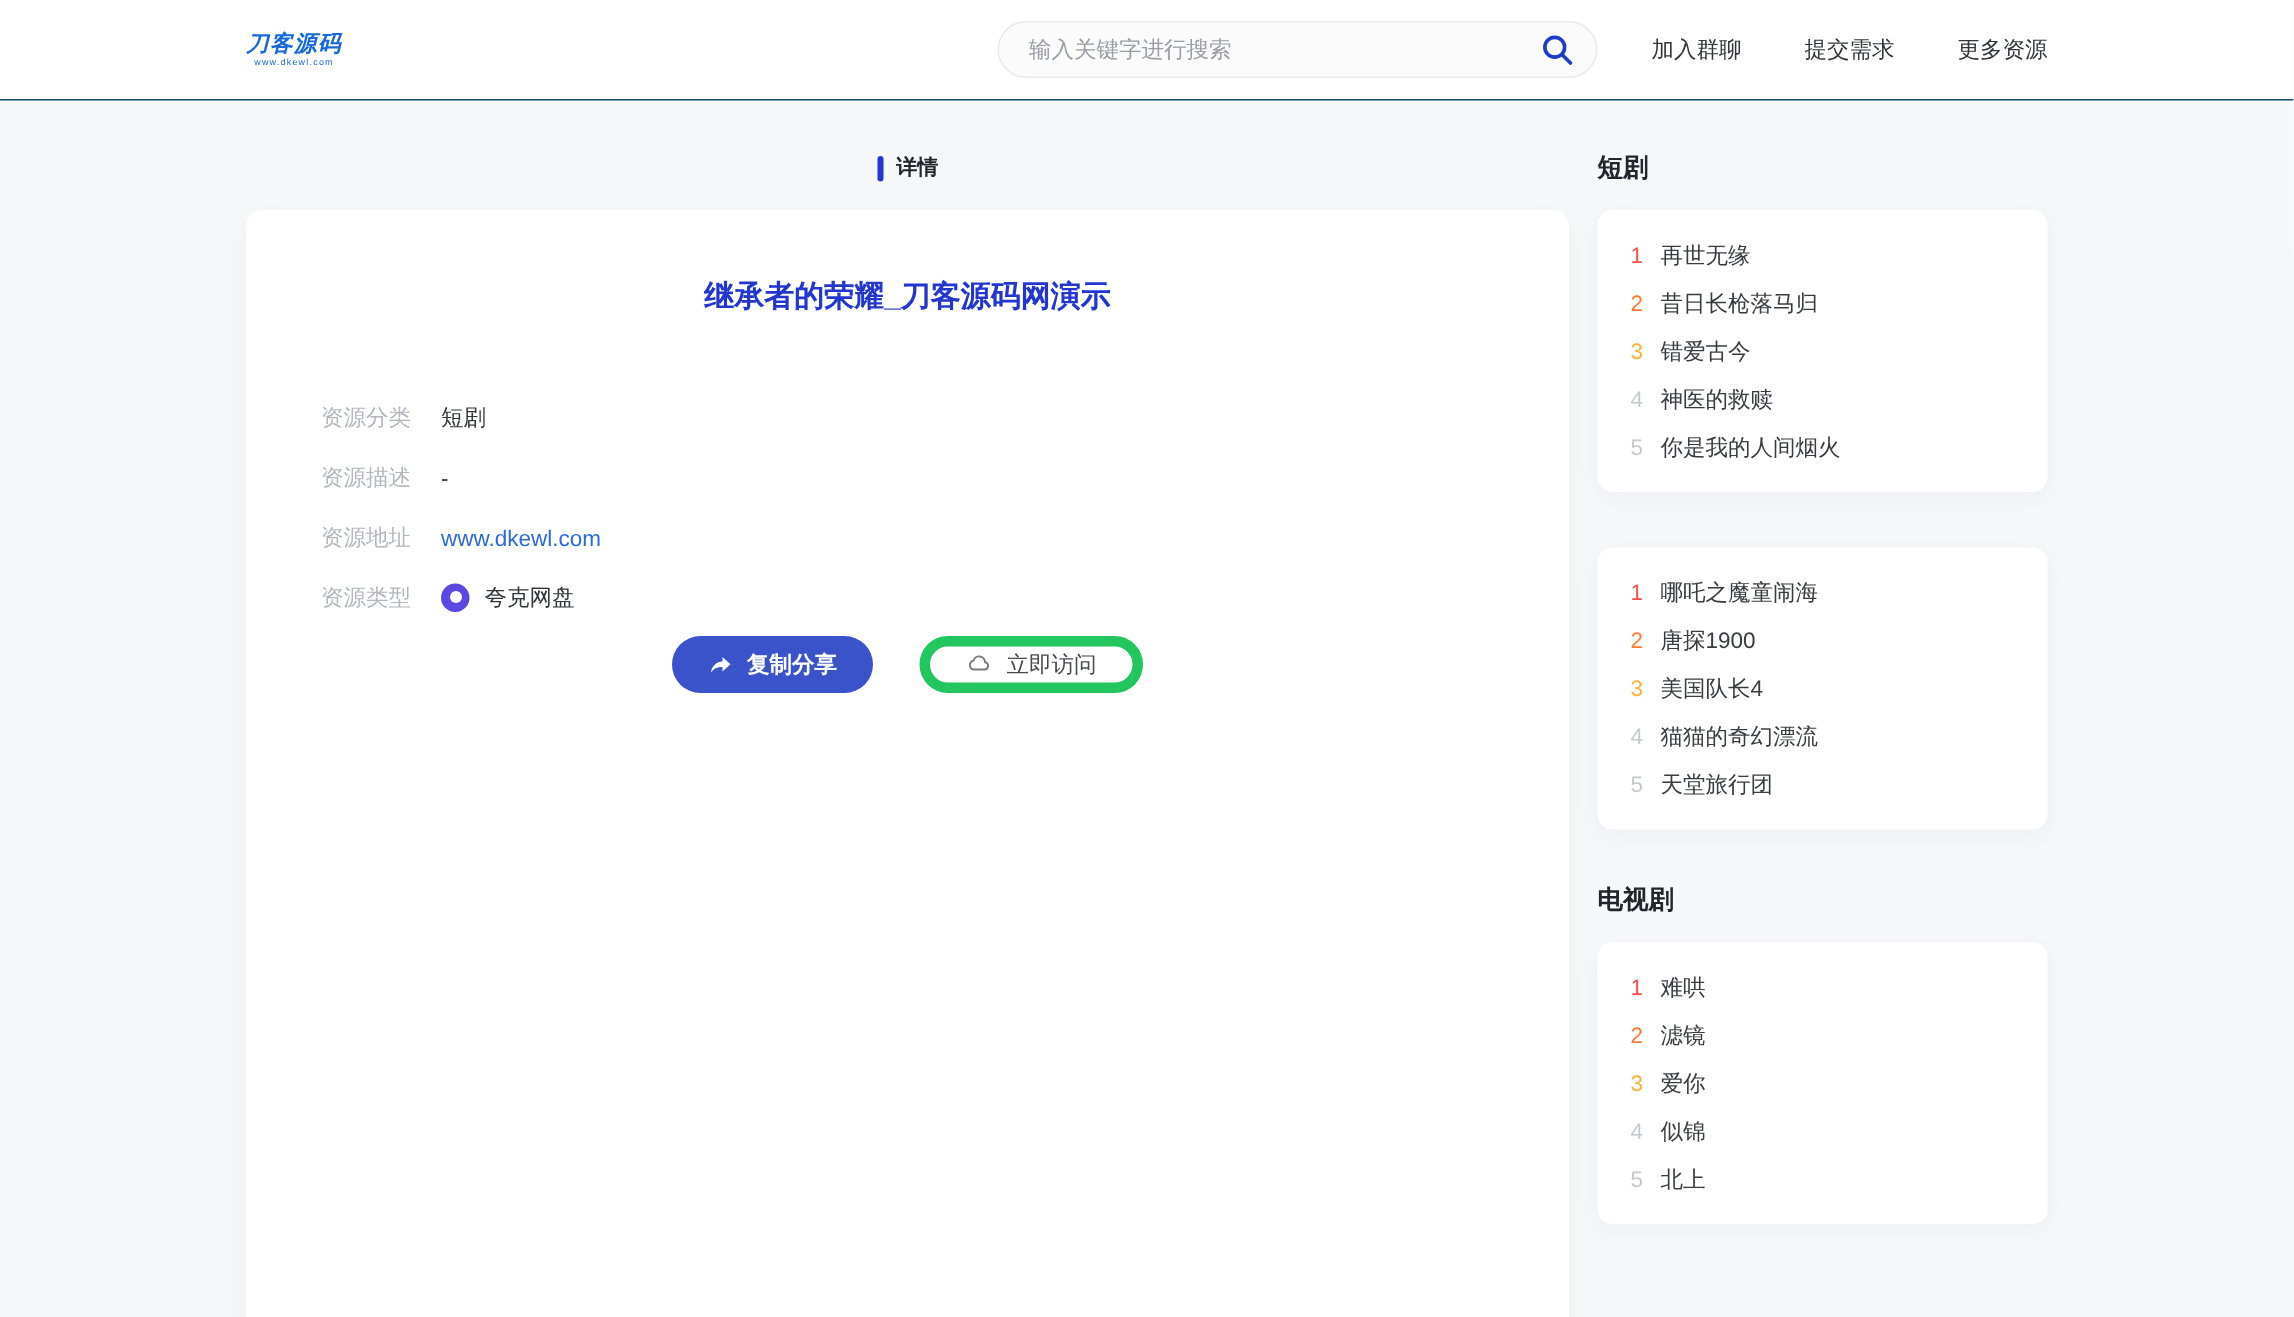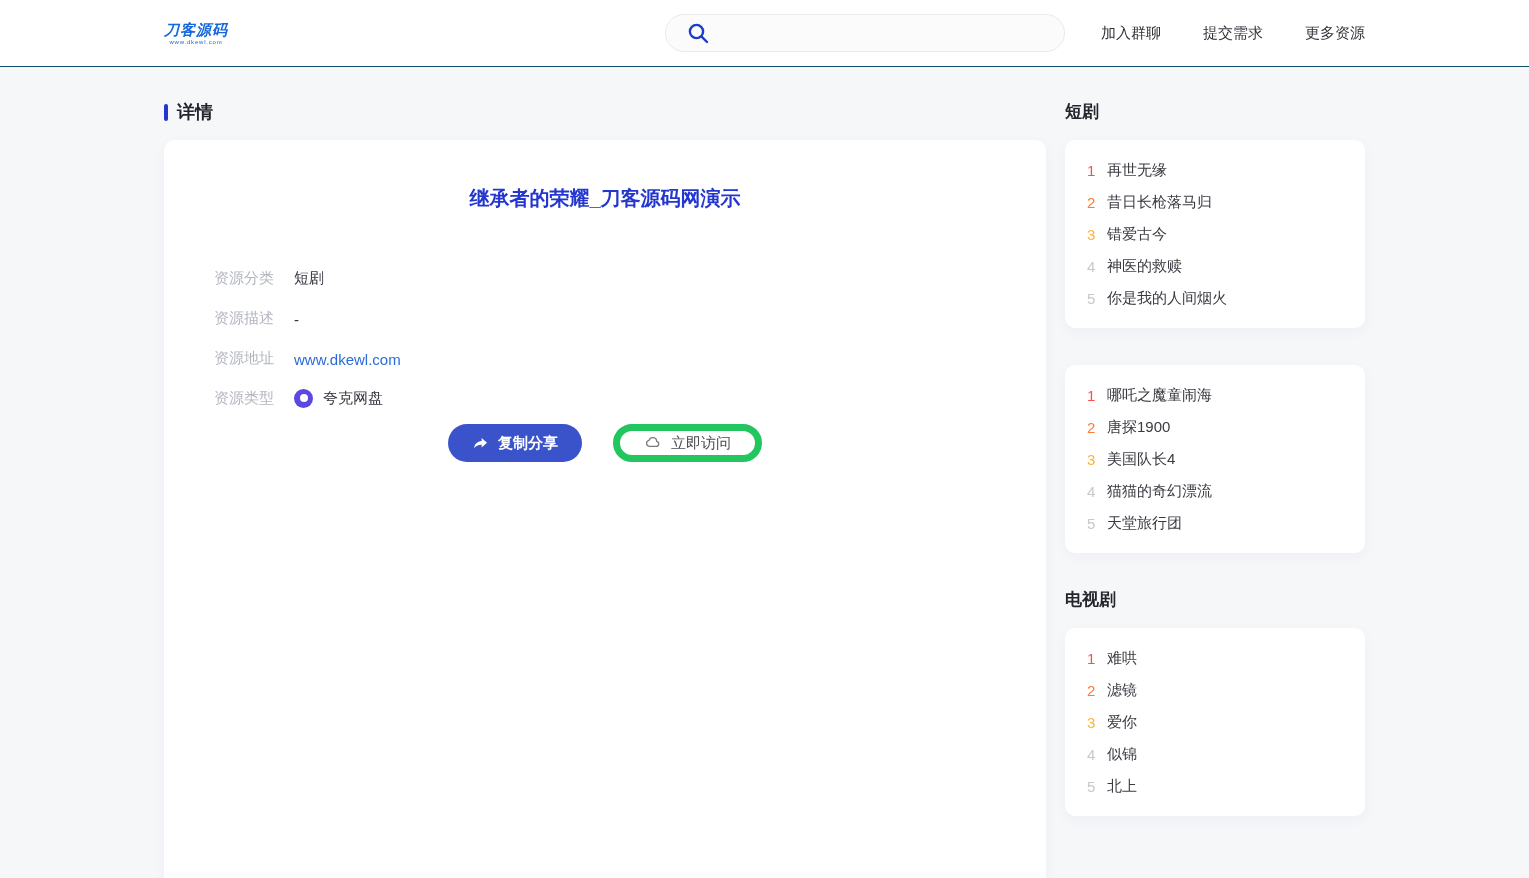--- a/index.html
+++ b/index.html
@@ -79,25 +79,26 @@
     padding-top: 35px;
     align-items: flex-start;
   }
   .main-col { width: 882px; }
   .sidebar { width: 300px; }
 
   
   .section-heading {
     display: flex;
     align-items: center;
-    font-size: 18px;
+    font-size: 14px;
     font-weight: bold;
     color: #24252c;
     margin-bottom: 18px;
     height: 20px;
+    justify-content: center;
   }
   .section-heading .bar {
     display: inline-block;
     width: 4px;
     height: 17px;
     border-radius: 2px;
     background: var(--accent-blue, #2336cf);
     margin-right: 9px;
   }
   .detail-card {
@@ -216,20 +217,21 @@
 </head>
 <body>
 
 <header>
   <div class="container header-inner">
     <a class="logo" href="#">
       <div class="logo-title">刀客源码</div>
       <div class="logo-sub">www.dkewl.com</div>
     </a>
     <div class="search">
+      <input class="search-input" type="text" placeholder="输入关键字进行搜索" style="">
       <button class="search-btn">
         <svg viewBox="0 0 24 24" width="24" height="24" fill="none" stroke="#1d3cc9" stroke-width="2.4" stroke-linecap="round">
           <circle cx="10.5" cy="10.5" r="6.6"></circle>
           <path d="M15.6 15.6 L21 21"></path>
         </svg>
       </button>
     </div>
     <nav class="nav" id="nav">
         <a class="nav-link" href="#">加入群聊</a>
         <a class="nav-link" href="#">提交需求</a>

